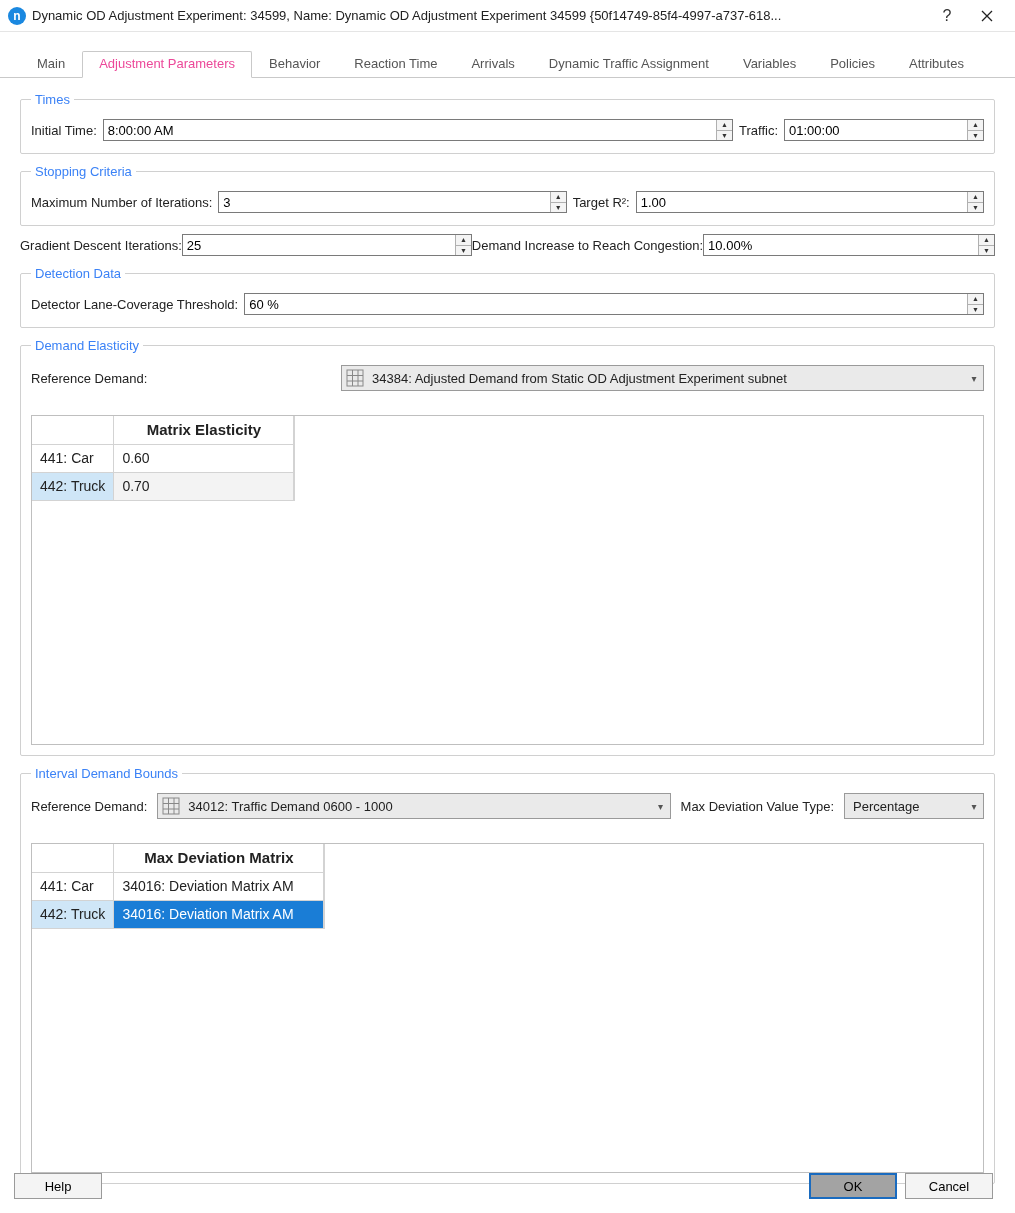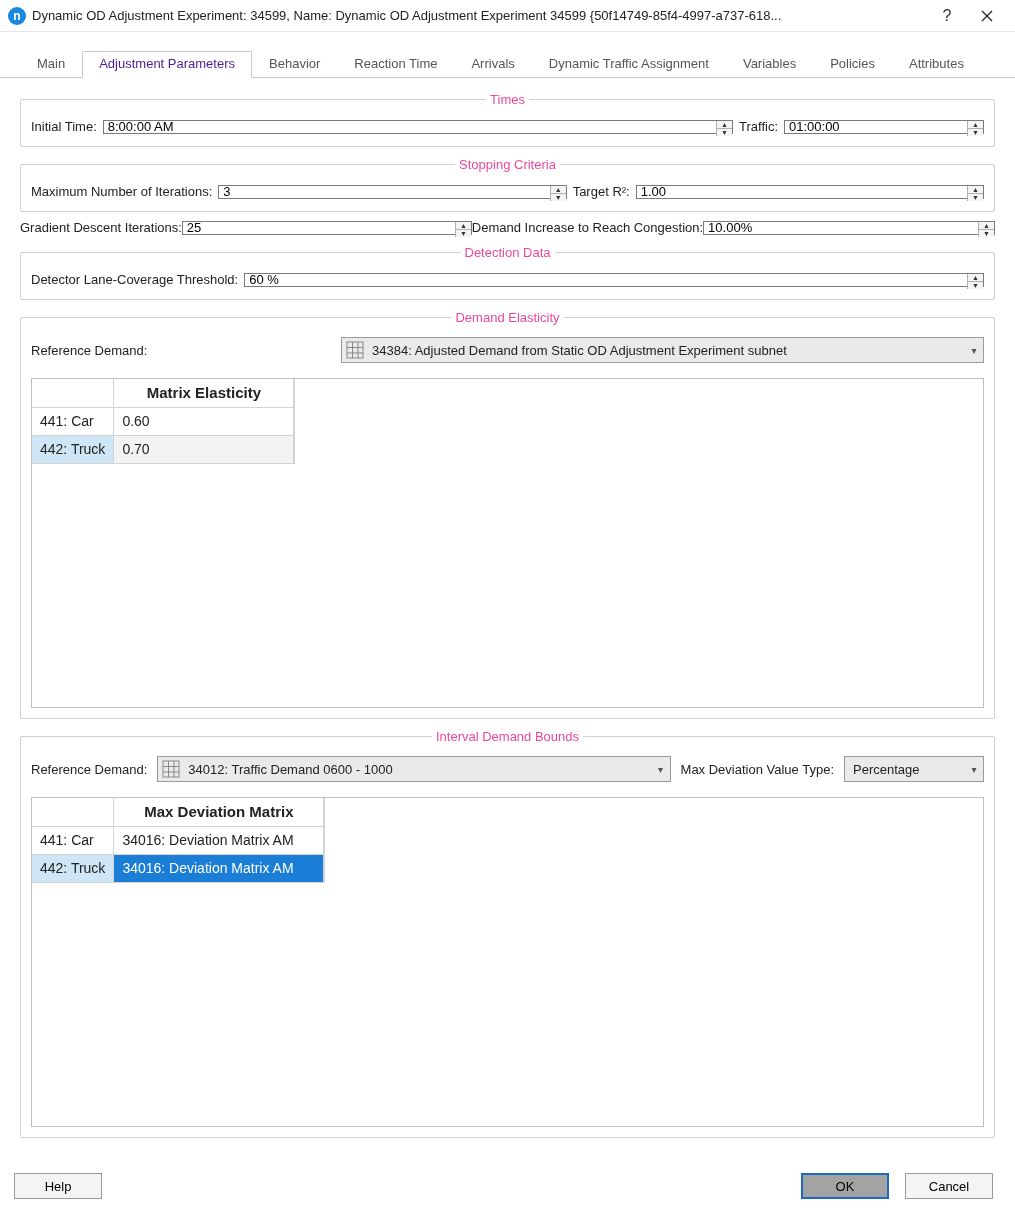--- a/index.html
+++ b/index.html
@@ -50,55 +50,54 @@
     padding: 4px 16px 6px 16px;
     color: #555;
     border: 1px solid transparent;
     border-bottom: none;
     position: relative;
     bottom: -1px;
     cursor: default;
     font-size: 13px;
   }
   .tab.active {
-    color: #4c1d95;
+    color: #ec4899;
     background: #fff;
     border: 1px solid #c9c9c9;
     border-bottom: 1px solid #fff;
     border-radius: 2px 2px 0 0;
   }
 
   .body {
     padding: 4px 20px 10px 20px;
   }
 
   fieldset.group {
     border: 1px solid #d0d0d0;
     border-radius: 2px;
     margin: 10px 0 8px 0;
     padding: 10px 10px 10px 10px;
     position: relative;
   }
   fieldset.group > legend {
     font-size: 13px;
-    color: #ec4899;
+    color: #3b82f6;
     padding: 0 4px;
-    text-align: center;
   }
 
   .frow {
     display: flex;
     align-items: center;
     gap: 6px;
     margin: 2px 0;
   }
   .frow label { white-space: nowrap; }
 
   .textfield, .combo {
-    height: 14px;
+    height: 22px;
     border: 1px solid #7a7a7a;
     background: #fff;
     font: inherit;
     padding: 1px 4px;
     outline: none;
   }
   .spin-wrap {
     position: relative;
     flex: 1 1 auto;
     display: flex;
@@ -145,21 +144,21 @@
   }
 
   .inline-row {
     display: flex; align-items: center; gap: 0; margin: 6px 0;
   }
 
   
   .grid-shell {
     border: 1px solid #bfbfbf;
     background: #fff;
-    margin-top: 15px;
+    margin-top: 24px;
   }
   .grid {
     border-collapse: collapse;
     font-size: 14px;
   }
   .grid th, .grid td {
     border-right: 1px solid #d3d3d3;
     border-bottom: 1px solid #d3d3d3;
     padding: 4px 8px;
     text-align: left;
@@ -195,21 +194,21 @@
     border: 1px solid #9a9a9a;
     background: #f4f4f4;
     font: inherit;
     cursor: default;
     padding: 0 12px;
   }
   .btn.primary {
     border: 2px solid #1a6bbf;
     background: #a3a3a3;
   }
-  .footer .btn + .btn { margin-left: 16px; }
+  .footer .btn + .btn { margin-left: 8px; }
 
   svg.grid-icon { width: 18px; height: 18px; }
 </style>
 </head>
 <body>
 
 <div class="titlebar">
   <div class="app-icon">n</div>
   <div class="title-text">Dynamic OD Adjustment Experiment: 34599, Name: Dynamic OD Adjustment Experiment 34599  {50f14749-85f4-4997-a737-618...</div>
   <div class="win-btn help">?</div>

